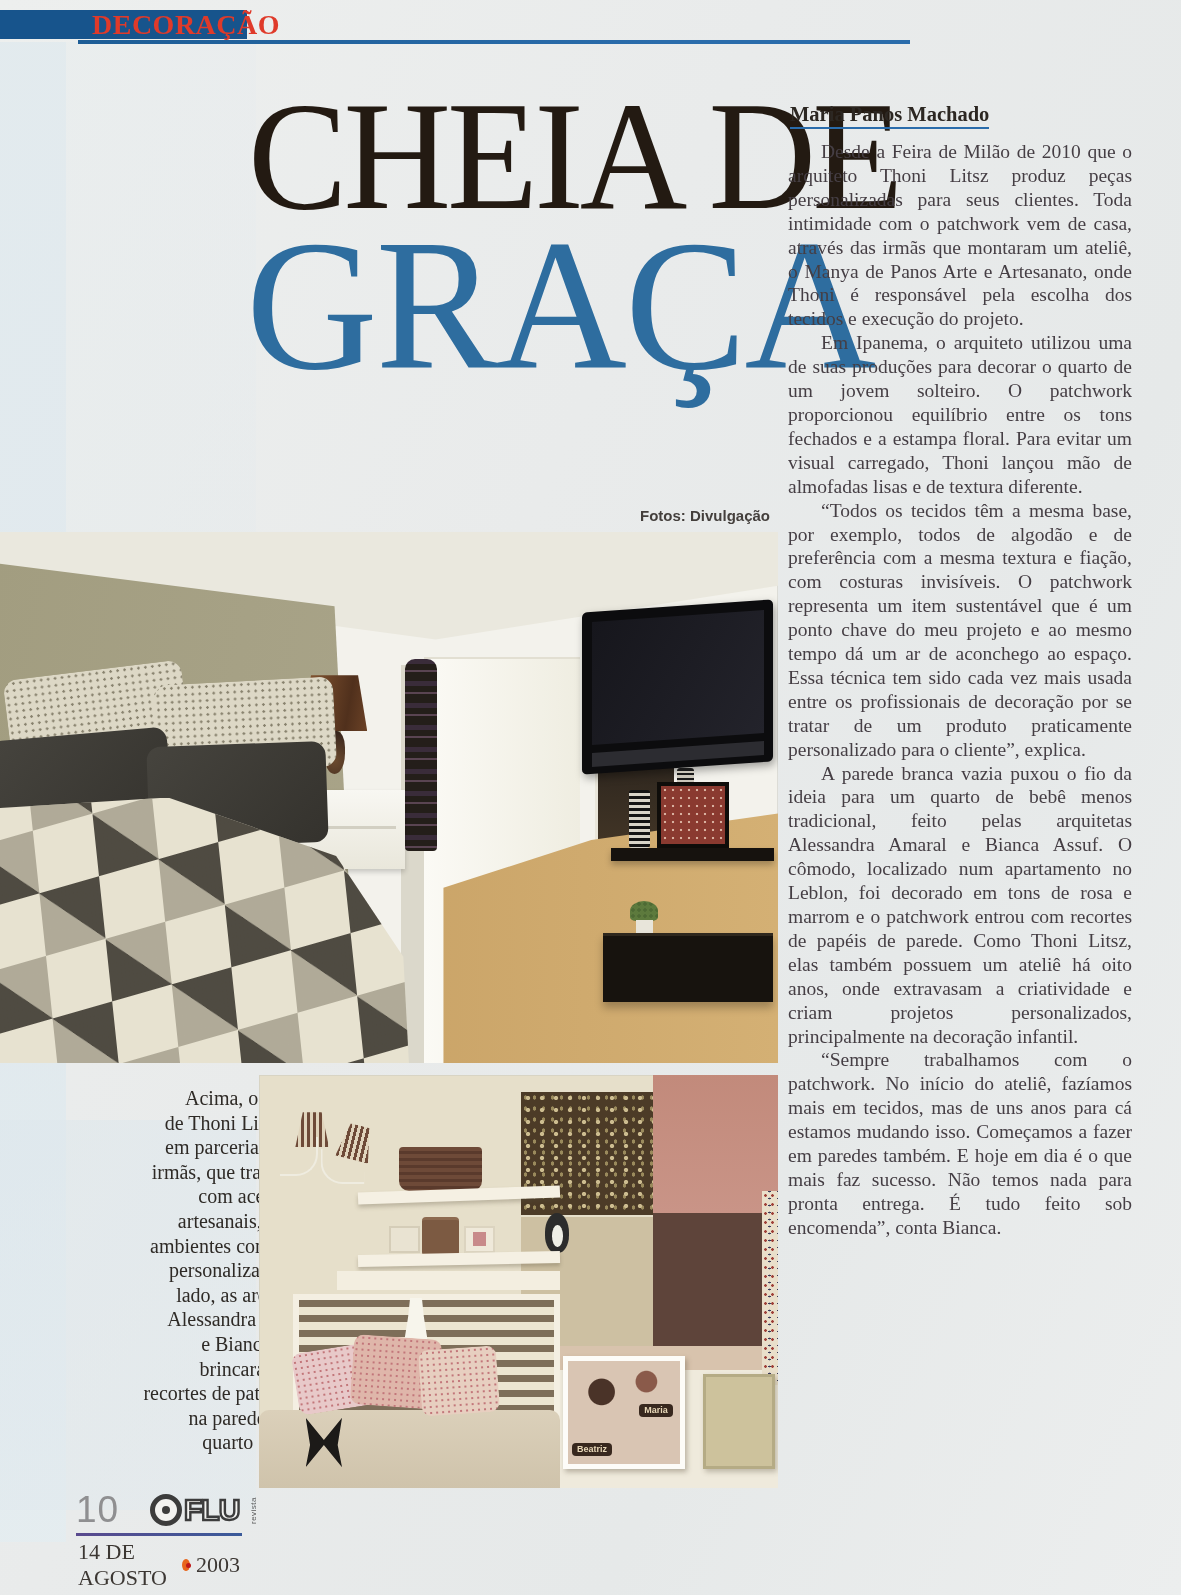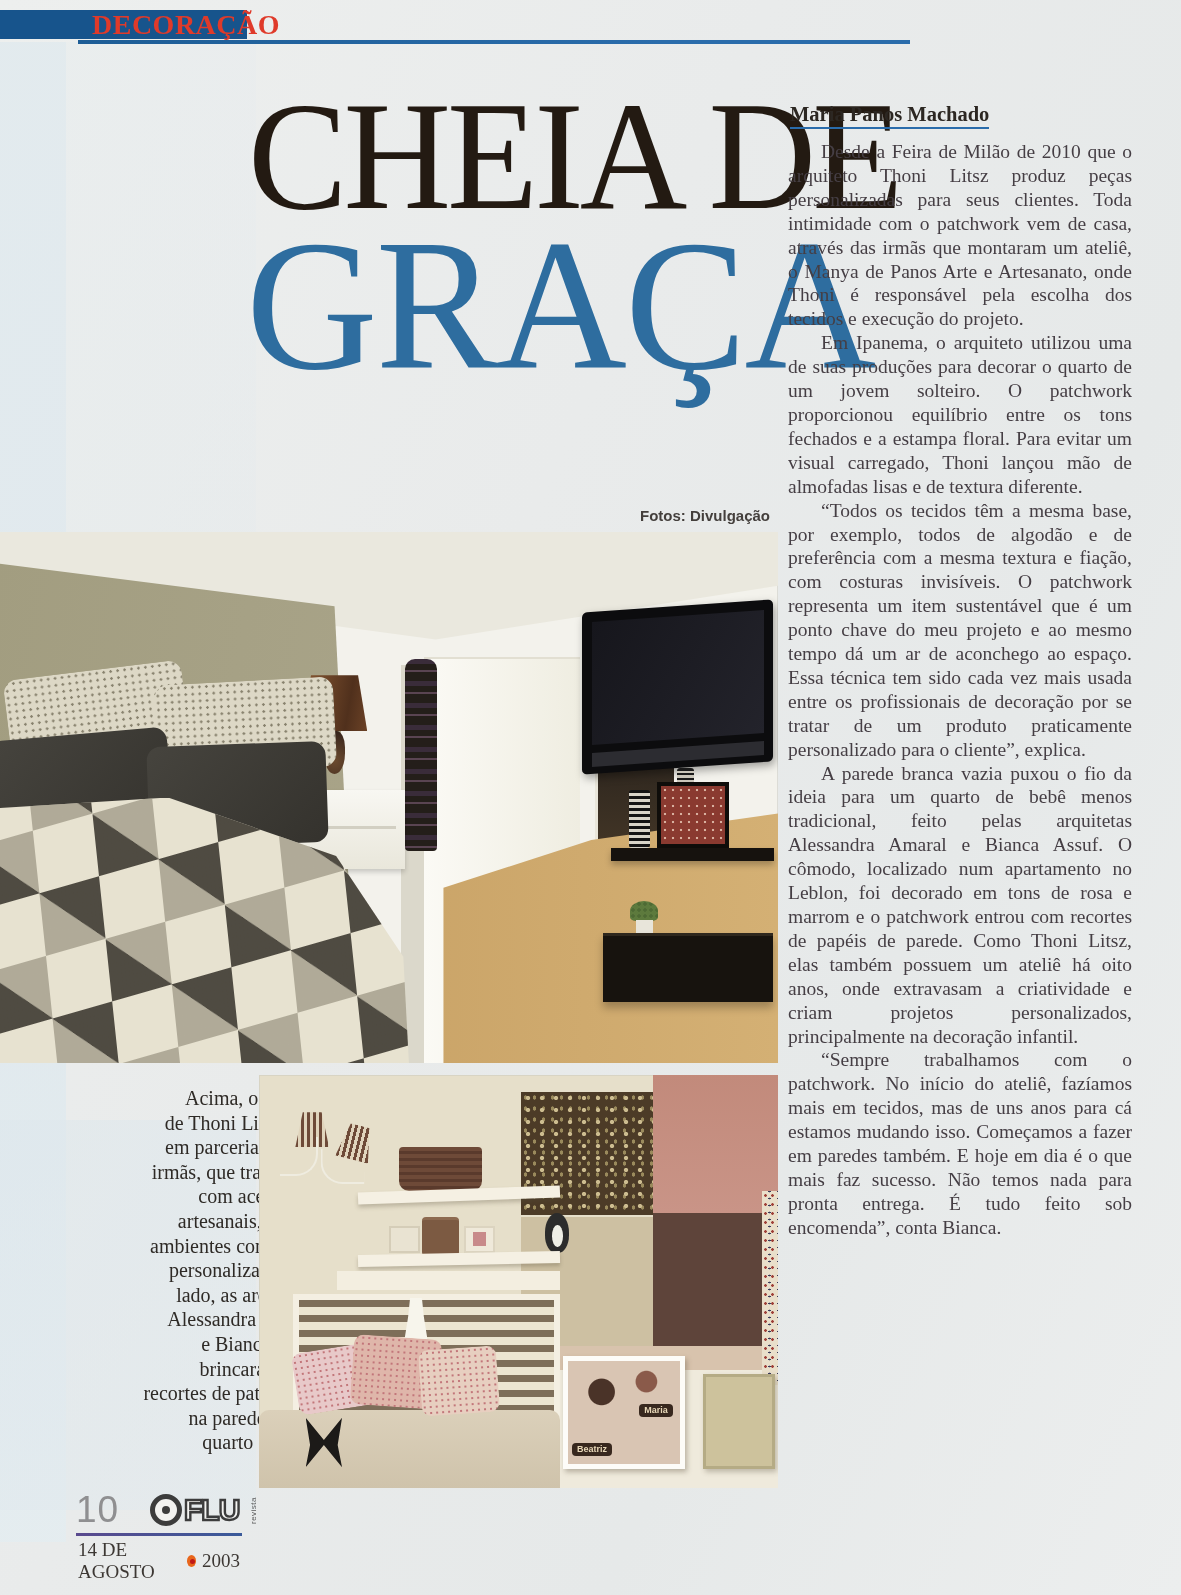--- a/index.html
+++ b/index.html
@@ -48,21 +48,21 @@
     font-family:"Liberation Sans",sans-serif;letter-spacing:1px;}
   .logo{position:absolute;left:150px;top:1494px;display:flex;align-items:center;font-family:"Liberation Sans",sans-serif;}
   .logo-o{width:32px;height:32px;border-radius:50%;border:5px solid #3c3c3c;background:#f2f2f0;
     box-sizing:border-box;position:relative;}
   .logo-o::after{content:"";position:absolute;left:7px;top:7px;width:8px;height:8px;border-radius:50%;background:#3c3c3c;}
   .logo-flu{font-size:30px;font-weight:bold;color:#f4f4f2;-webkit-text-stroke:2.4px #3c3c3c;
     letter-spacing:-1px;margin-left:2px;line-height:1;}
   .logo-sub{font-size:8px;color:#5a5a5a;transform:rotate(-90deg);margin-left:1px;letter-spacing:.5px;}
   .footer-rule{position:absolute;left:76px;top:1533px;width:166px;height:2.5px;
     background:linear-gradient(90deg,#5a4a8e,#3a5a9a);}
-  .dateline{position:absolute;left:78px;top:1539px;width:162px;font-size:19px;color:#3c3733;
+  .dateline{position:absolute;left:78px;top:1539px;width:162px;font-size:22px;color:#3c3733;
     display:flex;align-items:center;}
   .date-dot{display:inline-block;width:12px;height:12px;border-radius:50%;background:#e8661c;
     margin:0 6px 0 8px;position:relative;}
   .date-dot::after{content:"";position:absolute;left:3.5px;top:3.5px;width:5px;height:5px;border-radius:50%;background:#c01818;}
   .date-year{margin-left:auto;}
 
   
   .photo1{position:absolute;left:0;top:532px;width:778px;height:531px;background:#f3f2ec;overflow:hidden;
     box-shadow:0 0 0 1px #dcdcd6 inset;}
   .p1-ceiling{position:absolute;inset:0;height:22%;background:#eae8de;

